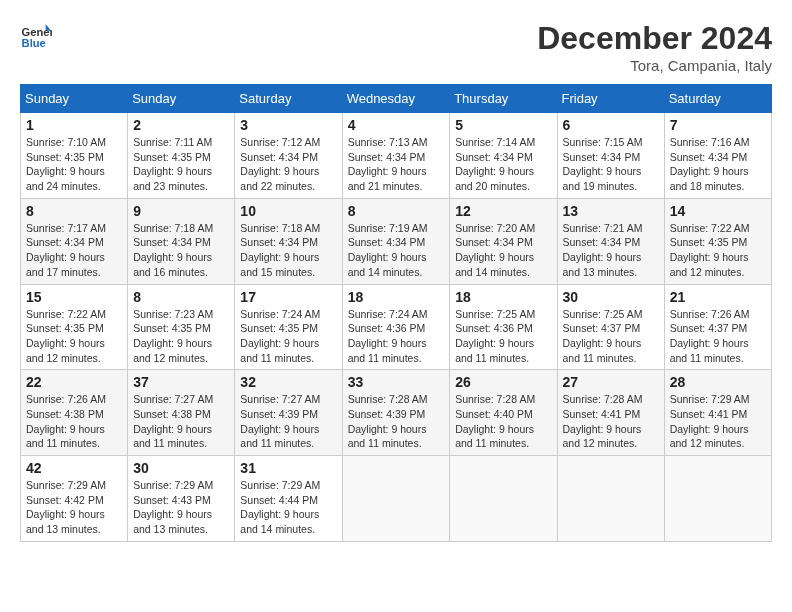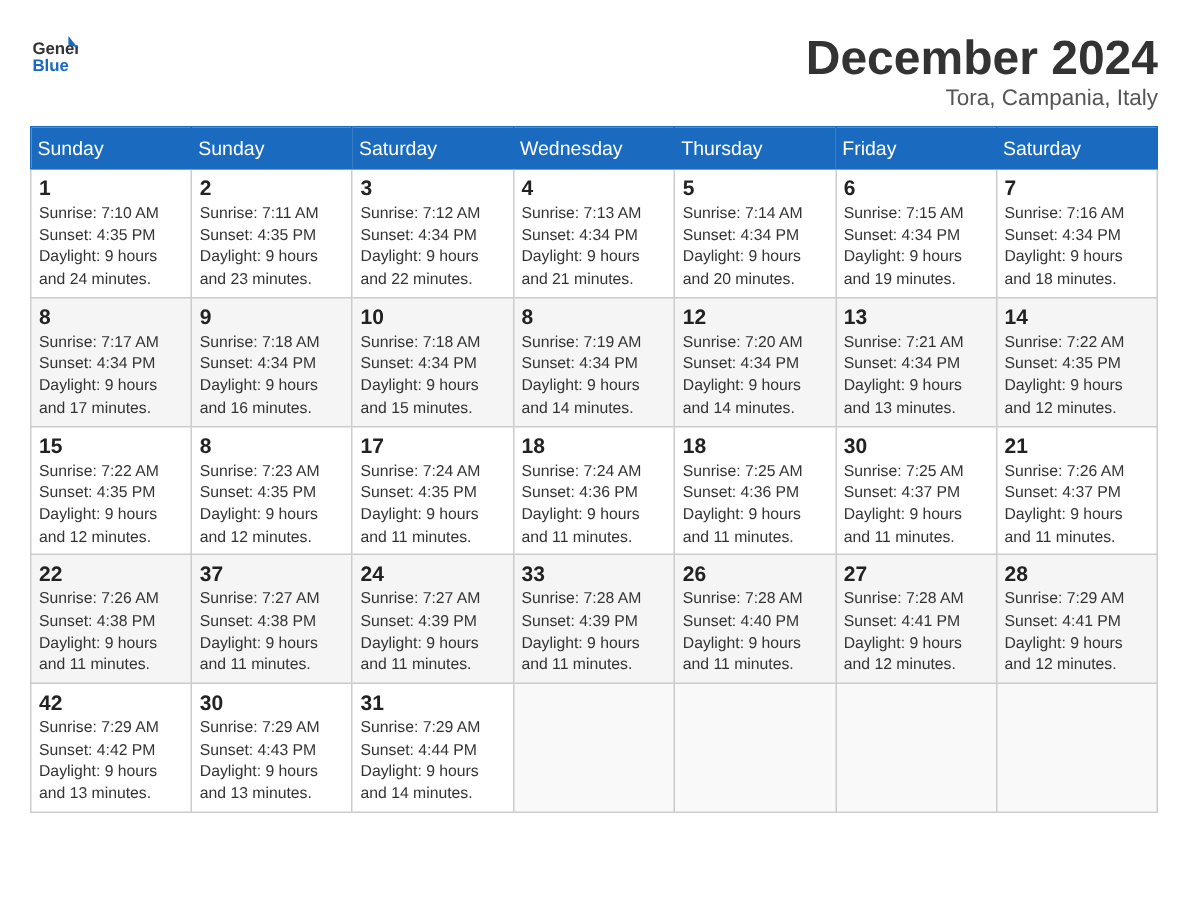--- a/index.html
+++ b/index.html
@@ -201,21 +201,21 @@
       <tr>
         <td>
     <span class="day-num">22</span>
     <div class="day-info">Sunrise: 7:26 AM<br>Sunset: 4:38 PM<br>Daylight: 9 hours and 11 minutes.</div>
   </td>
         <td>
     <span class="day-num">37</span>
     <div class="day-info">Sunrise: 7:27 AM<br>Sunset: 4:38 PM<br>Daylight: 9 hours and 11 minutes.</div>
   </td>
         <td>
-    <span class="day-num">24</span>
+    <span class="day-num">32</span>
     <div class="day-info">Sunrise: 7:27 AM<br>Sunset: 4:39 PM<br>Daylight: 9 hours and 11 minutes.</div>
   </td>
         <td>
     <span class="day-num">33</span>
     <div class="day-info">Sunrise: 7:28 AM<br>Sunset: 4:39 PM<br>Daylight: 9 hours and 11 minutes.</div>
   </td>
         <td>
     <span class="day-num">26</span>
     <div class="day-info">Sunrise: 7:28 AM<br>Sunset: 4:40 PM<br>Daylight: 9 hours and 11 minutes.</div>
   </td>

